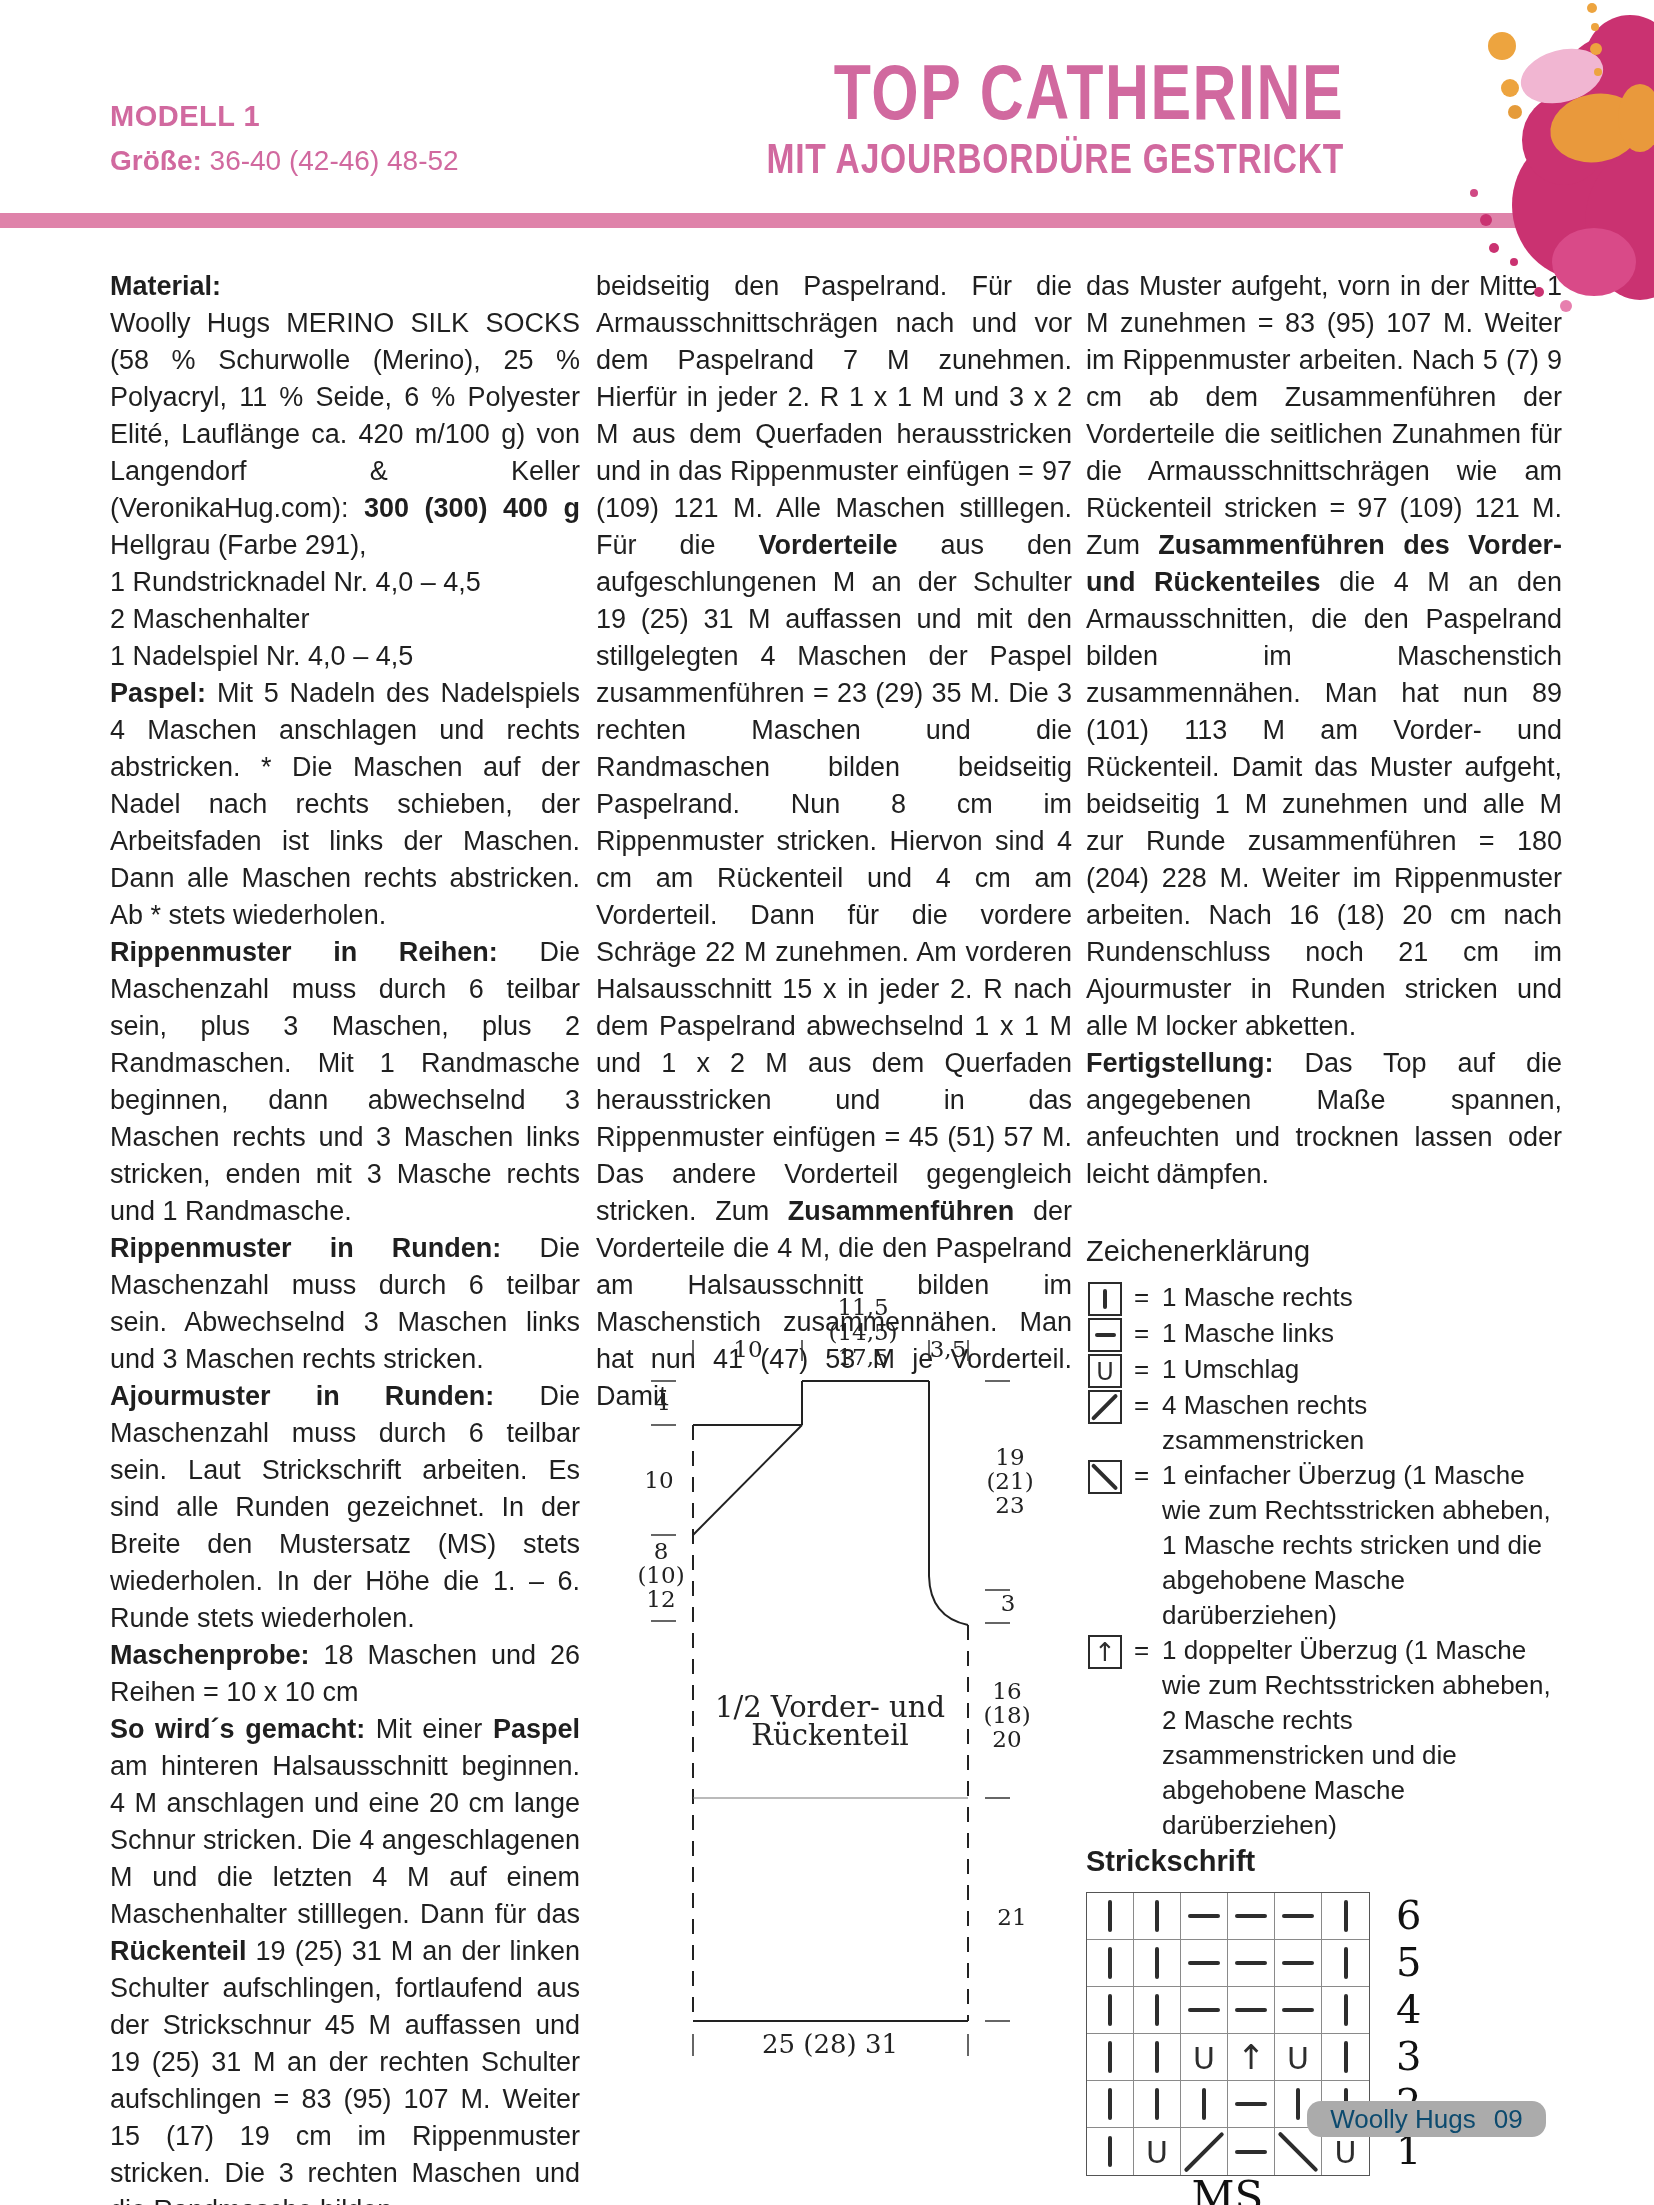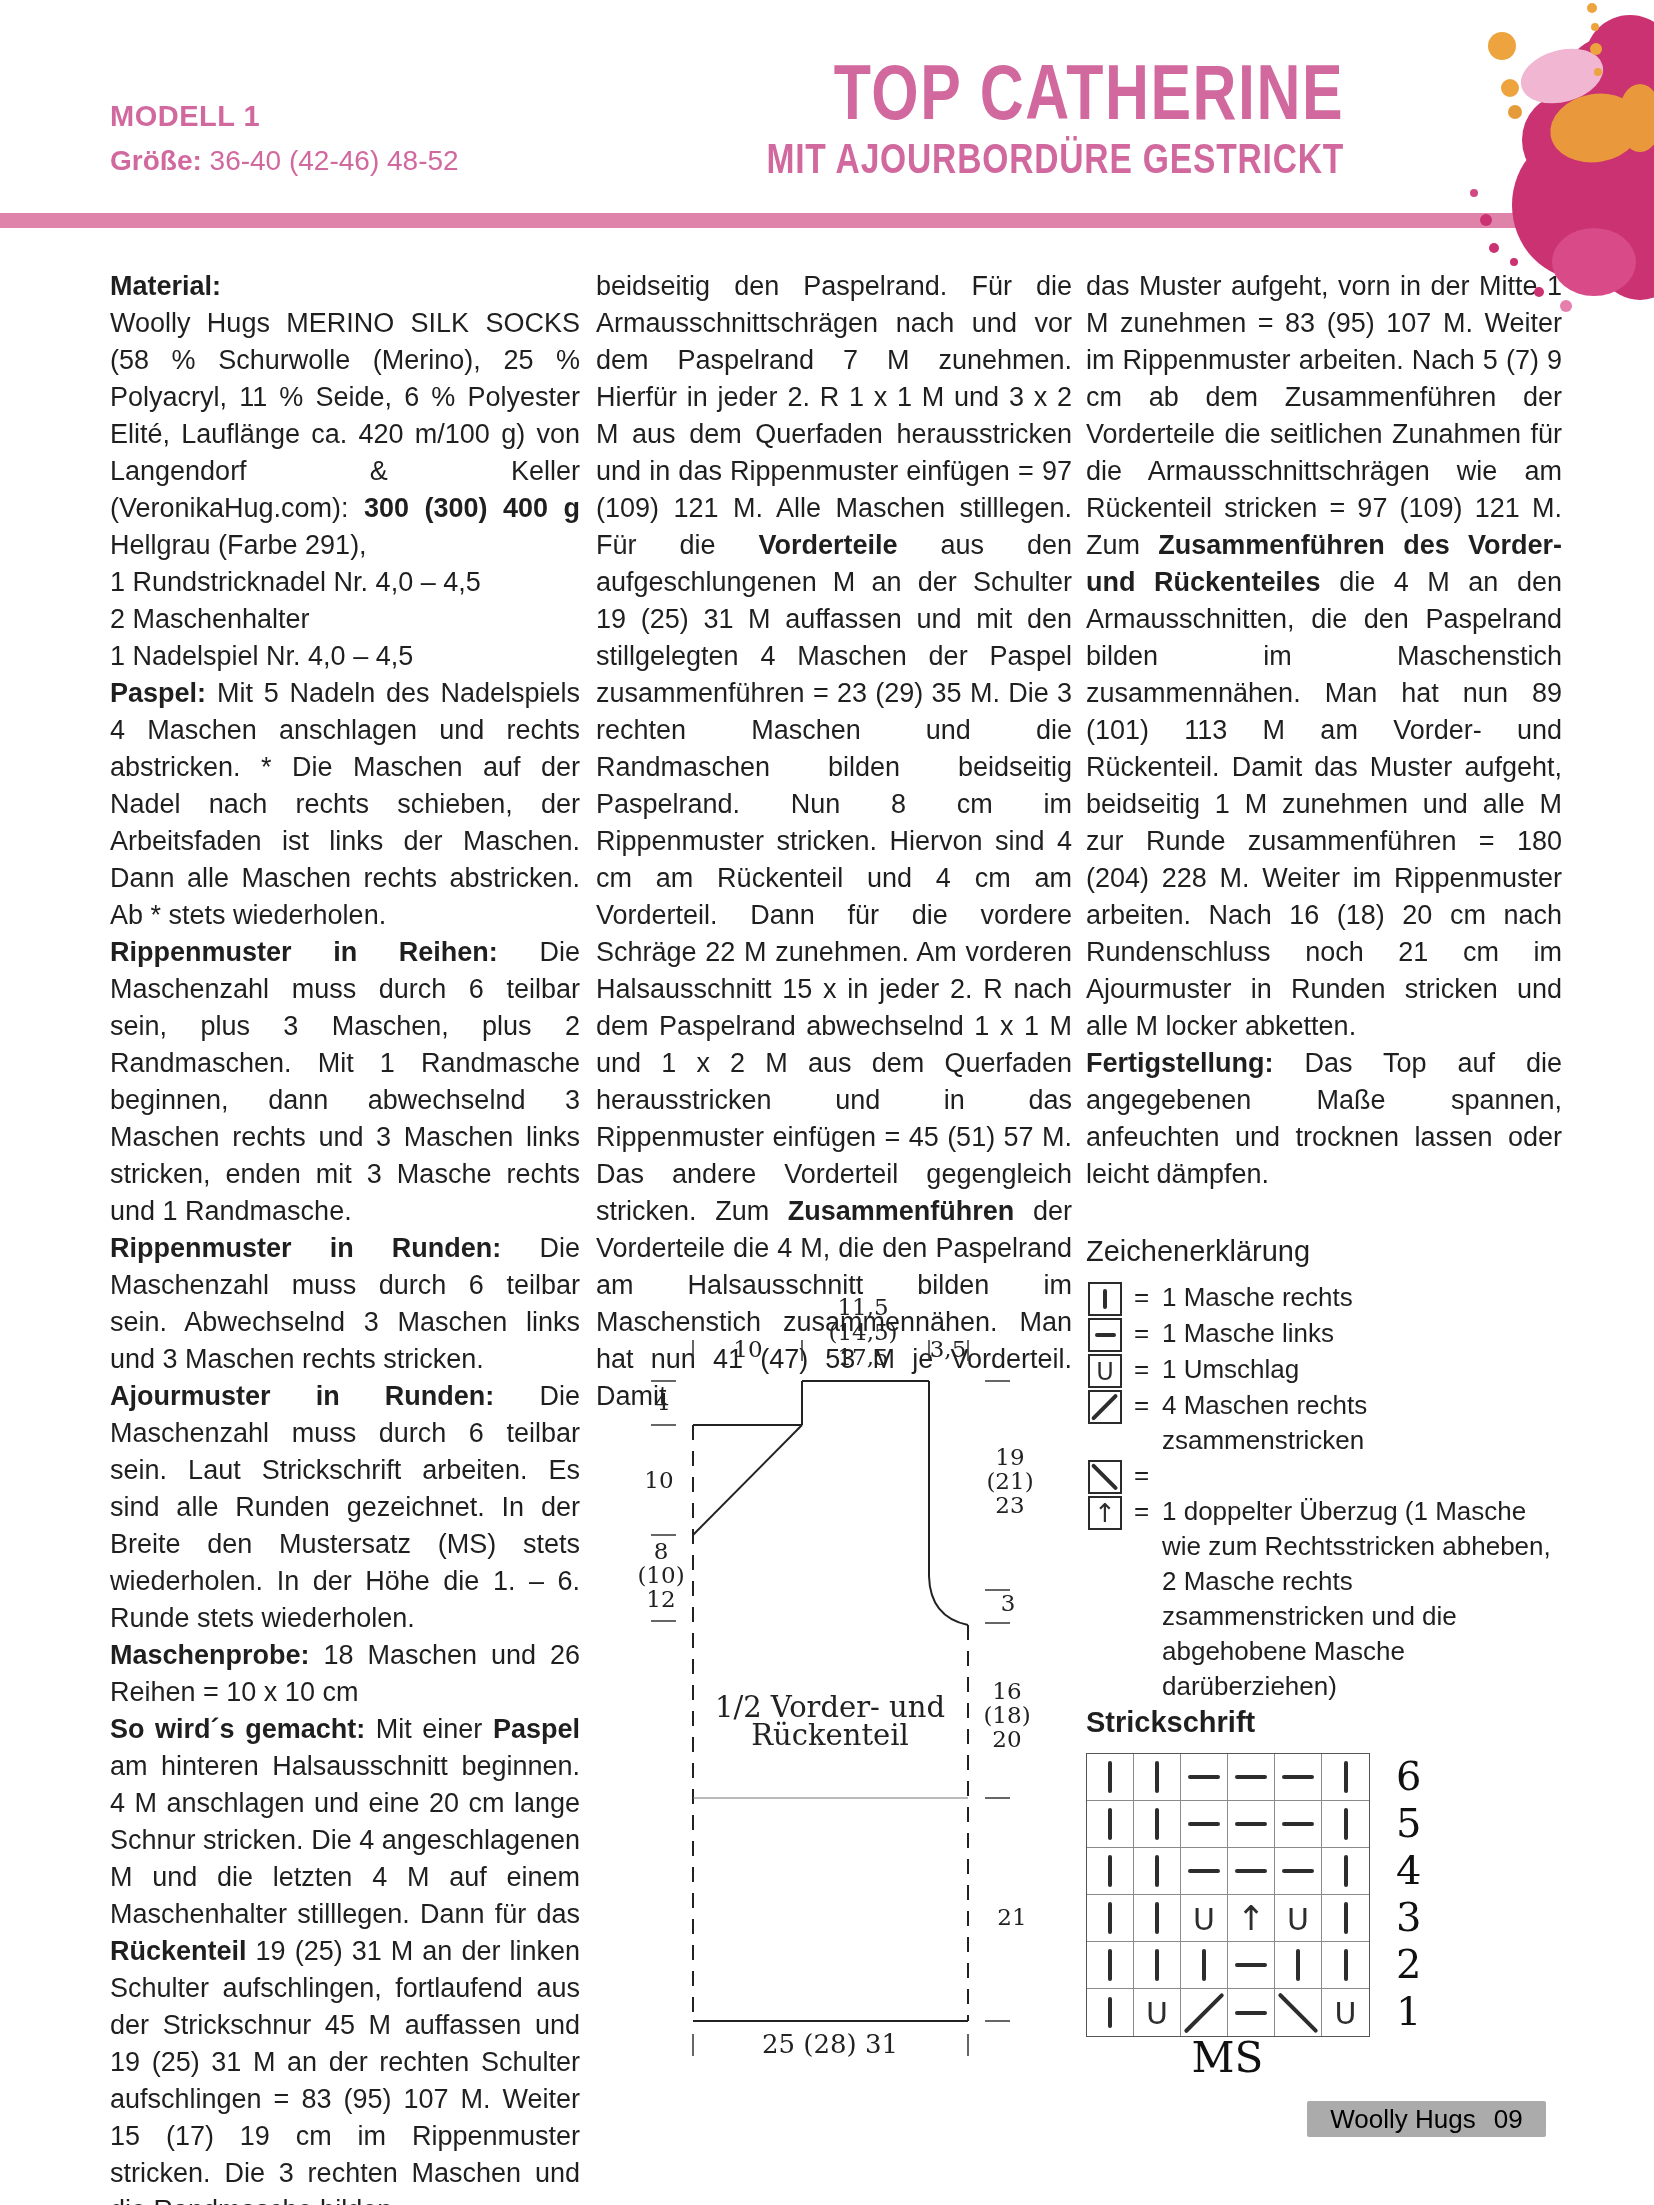--- a/index.html
+++ b/index.html
@@ -57,22 +57,22 @@
   .sym-p::before{top:50%;left:15%;height:4px;width:70%;margin-top:-2px;background:#2d2d2d;border-radius:2px}
   .sym-k2tog::before{top:50%;left:-9%;height:4px;width:118%;margin-top:-2px;background:#2d2d2d;transform:rotate(-45deg);border-radius:2px}
   .sym-ssk::before{top:50%;left:-9%;height:4px;width:118%;margin-top:-2px;background:#2d2d2d;transform:rotate(45deg);border-radius:2px}
   .sym-yo::before{content:"U";left:0;top:0;width:100%;height:100%;display:flex;align-items:center;justify-content:center;
     font:400 30px/1 "DejaVu Sans",sans-serif;color:#2d2d2d;padding-top:3px;box-sizing:border-box}
   .sym-dd::before{content:"\2191";left:0;top:0;width:100%;height:100%;display:flex;align-items:center;justify-content:center;
     font:400 34px/1 "DejaVu Sans",sans-serif;color:#2d2d2d}
   .leg-box .sym-yo::before{font-size:24px;padding-top:2px}
   .leg-box .sym-dd::before{font-size:26px}
   
-  .badge{position:absolute;left:1307px;top:2101px;width:239px;height:36px;background:#ababab;border-radius:2px;
-    color:#000000;display:flex;align-items:center;justify-content:center;gap:18px;font-size:26px;z-index:2}
+  .badge{position:absolute;left:1307px;top:2101px;width:239px;height:36px;background:#ababab;border-radius:14px;
+    color:#0c4a6e;display:flex;align-items:center;justify-content:center;gap:18px;font-size:26px;z-index:2}
   :root{--accent:#d1699f;--bar:#df83aa}
 </style>
 </head>
 <body>
 
 <div class="hdr-left">
   <div class="model">MODELL 1</div>
   <div class="size-line"><span class="lead">Größe:</span><span> 36-40 (42-46) 48-52</span></div>
 </div>
 
@@ -220,20 +220,21 @@
           <span class="sym sym-k2tog"></span>
         </span>
         <span class="leg-eq">=</span>
         <span class="leg-text">4 Maschen rechts zsammenstricken</span>
       </div>
       <div class="leg-item">
         <span class="leg-box">
           <span class="sym sym-ssk"></span>
         </span>
         <span class="leg-eq">=</span>
+        <span class="leg-text">1 einfacher Überzug (1 Masche wie zum Rechtsstricken abheben, 1 Masche rechts stricken und die abgehobene Masche darüberziehen)</span>
       </div>
       <div class="leg-item">
         <span class="leg-box">
           <span class="sym sym-dd"></span>
         </span>
         <span class="leg-eq">=</span>
         <span class="leg-text">1 doppelter Überzug (1 Masche wie zum Rechtsstricken abheben, 2 Masche rechts zsammenstricken und die abgehobene Masche darüberziehen)</span>
       </div>
     </div>
 

